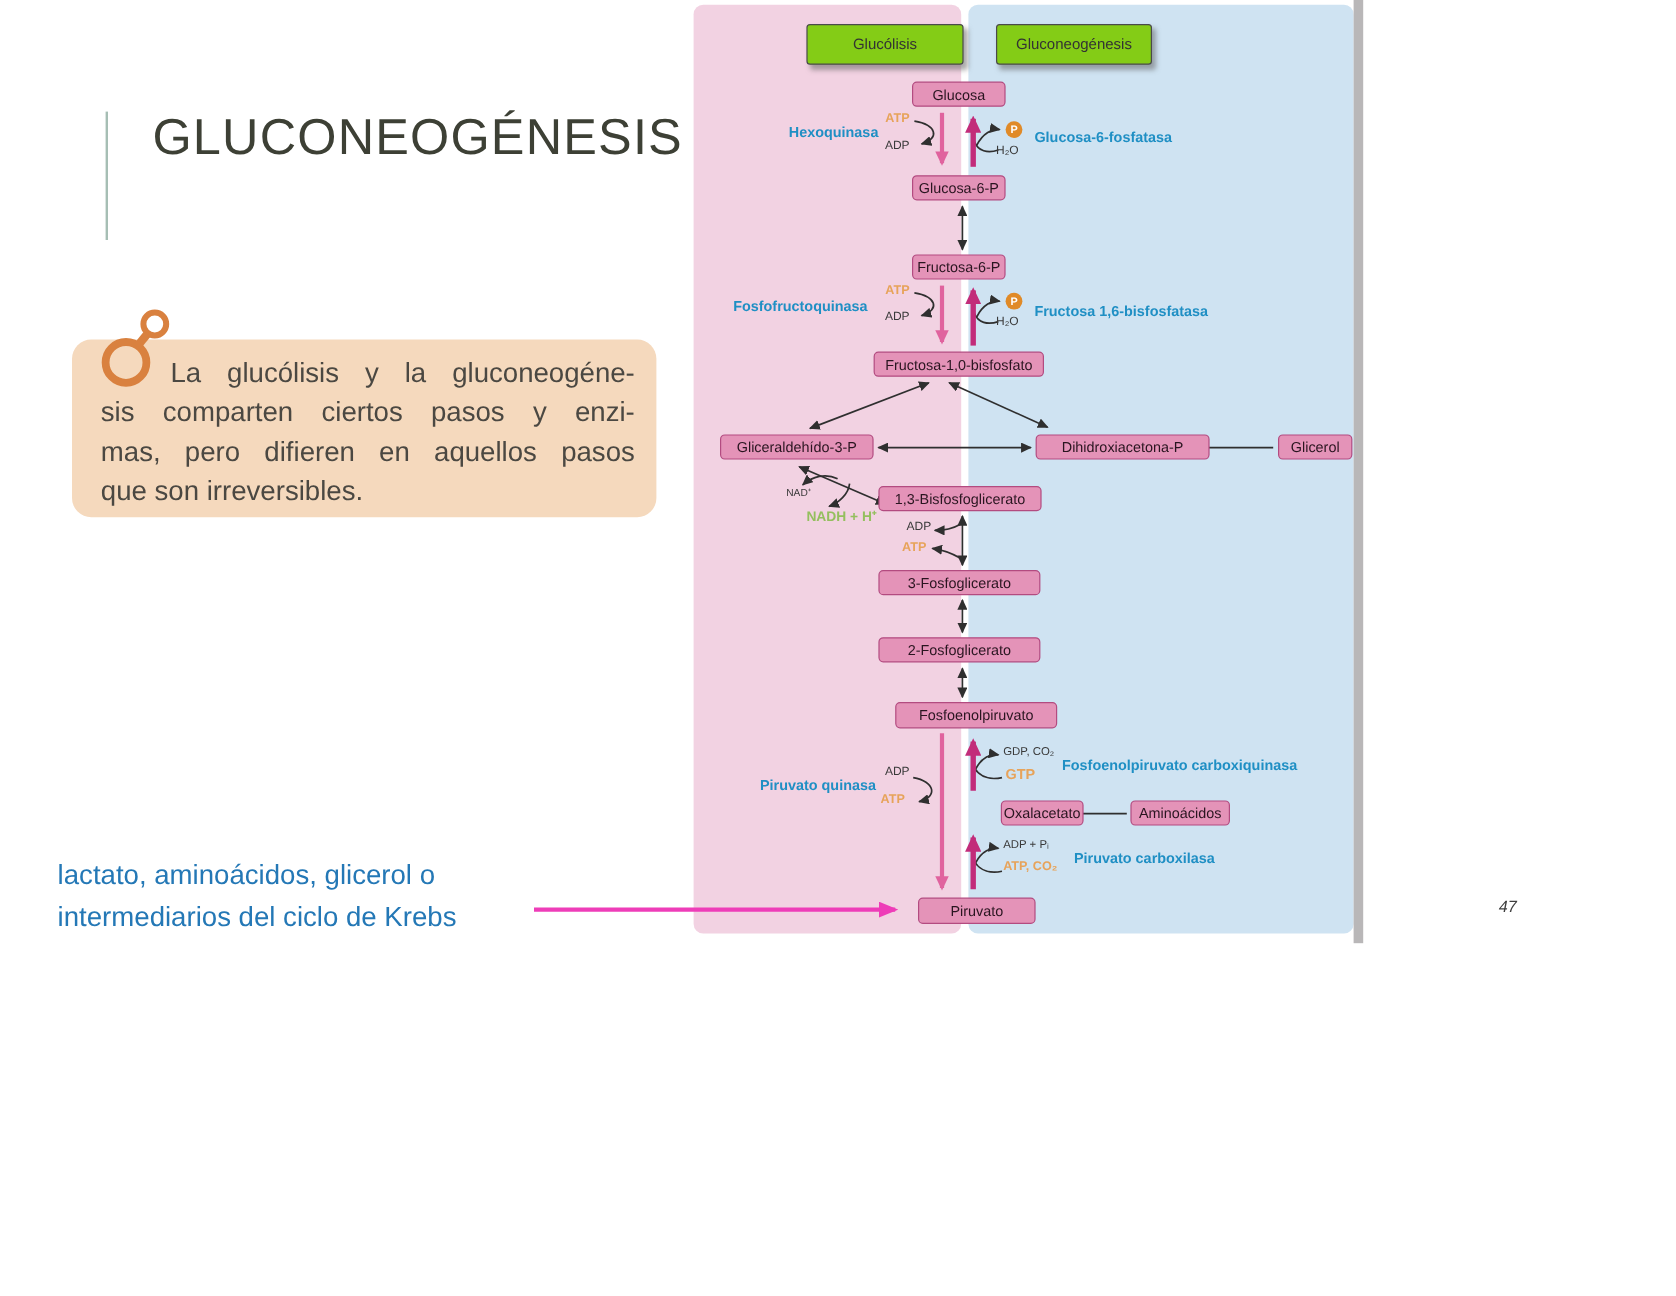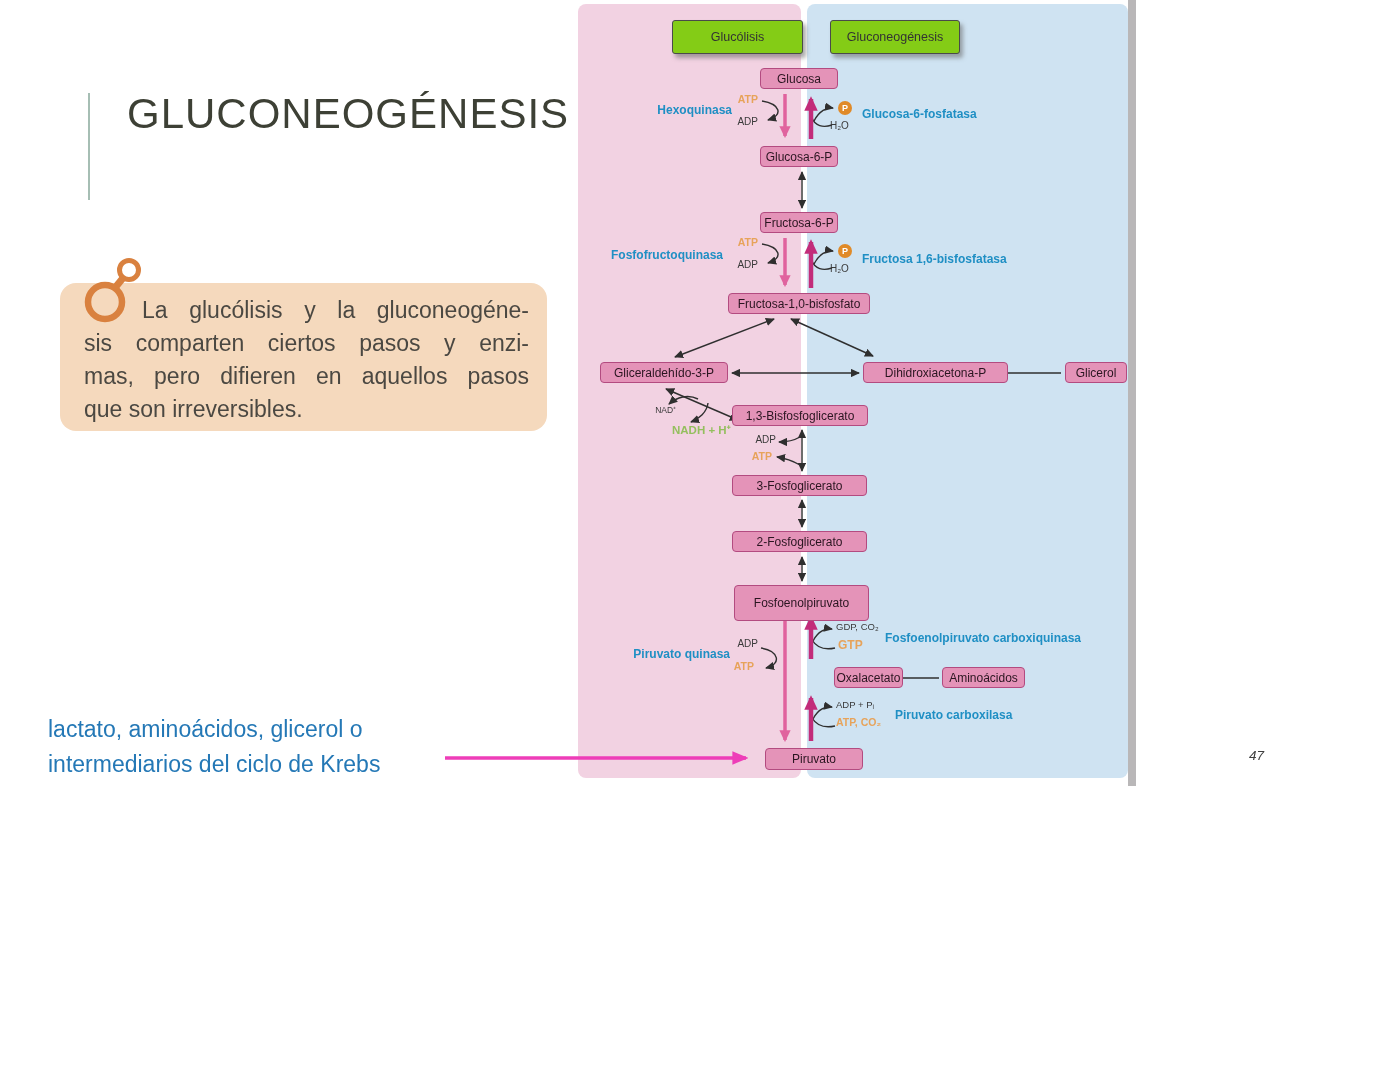--- a/index.html
+++ b/index.html
@@ -143,21 +143,21 @@
     <div class="mbox" style="left:182px; top:68px; width:78px; height:21px;">Glucosa</div>
     <div class="mbox" style="left:182px; top:146px; width:78px; height:21px;">Glucosa-6-P</div>
     <div class="mbox" style="left:182px; top:212px; width:78px; height:21px;">Fructosa-6-P</div>
     <div class="mbox" style="left:150px; top:293px; width:142px; height:21px;">Fructosa-1,0-bisfosfato</div>
     <div class="mbox" style="left:22px; top:362px; width:128px; height:21px;">Gliceraldehído-3-P</div>
     <div class="mbox" style="left:285px; top:362px; width:145px; height:21px;">Dihidroxiacetona-P</div>
     <div class="mbox" style="left:487px; top:362px; width:62px; height:21px;">Glicerol</div>
     <div class="mbox" style="left:154px; top:405px; width:136px; height:21px;">1,3-Bisfosfoglicerato</div>
     <div class="mbox" style="left:154px; top:475px; width:135px; height:21px;">3-Fosfoglicerato</div>
     <div class="mbox" style="left:154px; top:531px; width:135px; height:21px;">2-Fosfoglicerato</div>
-    <div class="mbox" style="left:156px; top:585px; width:135px; height:36px;">Fosfoenolpiruvato</div>
+    <div class="mbox" style="left:168px; top:585px; width:135px; height:22px;">Fosfoenolpiruvato</div>
     <div class="mbox" style="left:220px; top:667px; width:69px; height:21px;margin-left:36px;">Oxalacetato</div>
     <div class="mbox" style="left:364px; top:667px; width:83px; height:21px;">Aminoácidos</div>
     <div class="mbox" style="left:187px; top:748px; width:98px; height:22px;">Piruvato</div>
 
     <div class="enz right" style="left:40px; top:103px; width:114px;">Hexoquinasa</div>
     <div class="enz" style="left:284px; top:107px;">Glucosa-6-fosfatasa</div>
     <div class="enz right" style="left:20px; top:248px; width:125px;">Fosfofructoquinasa</div>
     <div class="enz" style="left:284px; top:252px;">Fructosa 1,6-bisfosfatasa</div>
     <div class="enz right" style="left:38px; top:647px; width:114px;">Piruvato quinasa</div>
     <div class="enz" style="left:307px; top:631px;">Fosfoenolpiruvato carboxiquinasa</div>

